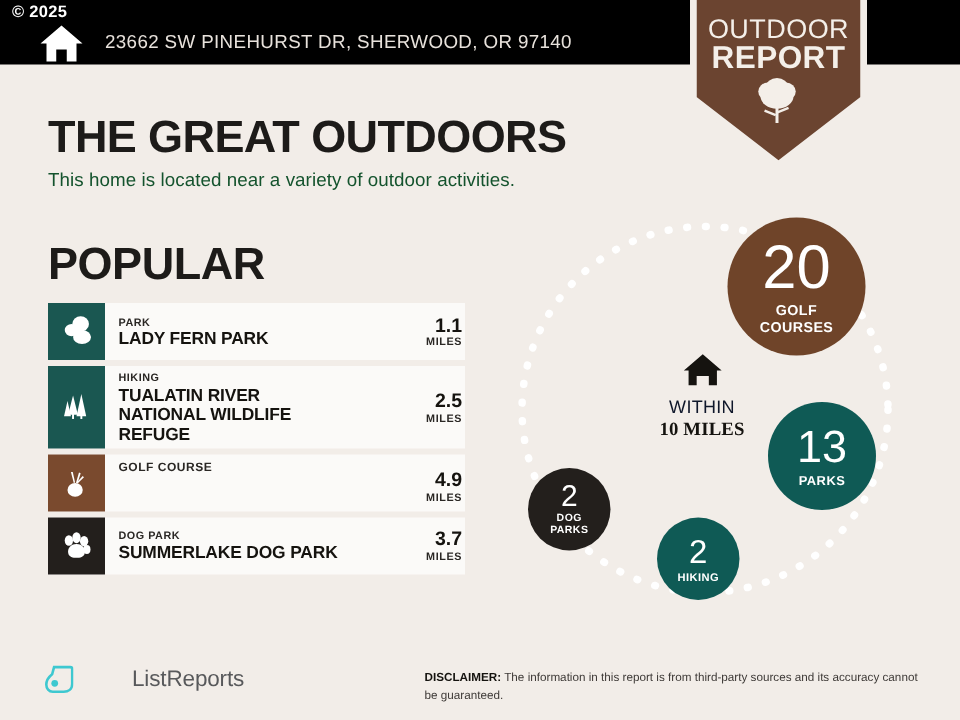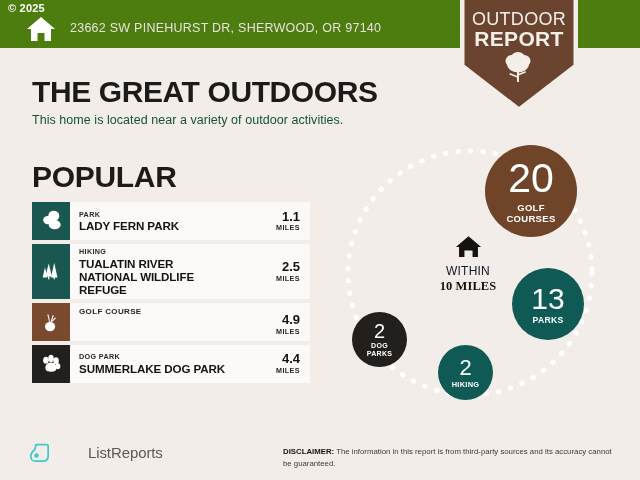--- a/index.html
+++ b/index.html
@@ -8,22 +8,22 @@
     font-family: "Liberation Sans", sans-serif;
     background: #f2ede8;
     position: relative;
     overflow: hidden;
     -webkit-font-smoothing: antialiased;
   }
   #page { position: relative; width: 640px; height: 480px; background: #f2ede8; }
 
   
   .header {
-    position: absolute; left: 0; top: 0; width: 640px; height: 48px;
-    background: #4d7c0f;
+    position: absolute; left: 0; top: 0; width: 640px; height: 43px;
+    background: #000000;
   }
   .copy {
     position: absolute; left: 8px; top: 2px;
     color: #ffffff; font-size: 11px; font-weight: bold;
     letter-spacing: 0.2px; z-index: 6;
   }
   .home-ico {
     position: absolute; left: 26px; top: 15px; width: 30px; height: 28px;
   }
   .addr {
@@ -68,21 +68,21 @@
     position: relative; display: flex; align-items: stretch;
     background: #fbfaf8; margin-bottom: 4px; min-height: 38px;
   }
   .row-ico {
     width: 38px; min-height: 38px; flex: 0 0 38px;
     display: flex; align-items: center; justify-content: center;
   }
   .row-ico svg { display: block; }
   .row-body {
     flex: 1 1 auto; display: flex; align-items: center;
-    justify-content: space-between; padding: 3px 10px 3px 9px;
+    justify-content: space-between; padding: 3px 2px 3px 9px;
   }
   .row-text { display: flex; flex-direction: column; justify-content: center; }
   .cat {
     font-size: 7.2px; font-weight: bold; color: #2a2724;
     letter-spacing: 0.35px; line-height: 1.35;
   }
   .nm {
     font-size: 11.6px; font-weight: bold; color: #15130f;
     letter-spacing: -0.1px; line-height: 1.12;
   }
@@ -261,21 +261,21 @@
             <path d="M13 11.5 C17.5 11.5 19.5 15 19 18 C18.5 21 15.5 21.5 13 21.5 C10.5 21.5 7.5 21 7 18 C6.5 15 8.5 11.5 13 11.5 Z"></path>
           </g>
         </svg>
       </div>
       <div class="row-body">
         <div class="row-text">
           <span class="cat">DOG PARK</span>
           <span class="nm">SUMMERLAKE DOG PARK</span>
         </div>
         <div class="row-dist">
-          <div class="dist-n">4.4</div>
+          <div class="dist-n">3.7</div>
           <div class="dist-u">MILES</div>
         </div>
       </div>
     </div>
 
   </div>
 
   <div class="info">
 
     <svg class="ring" width="300" height="285">

